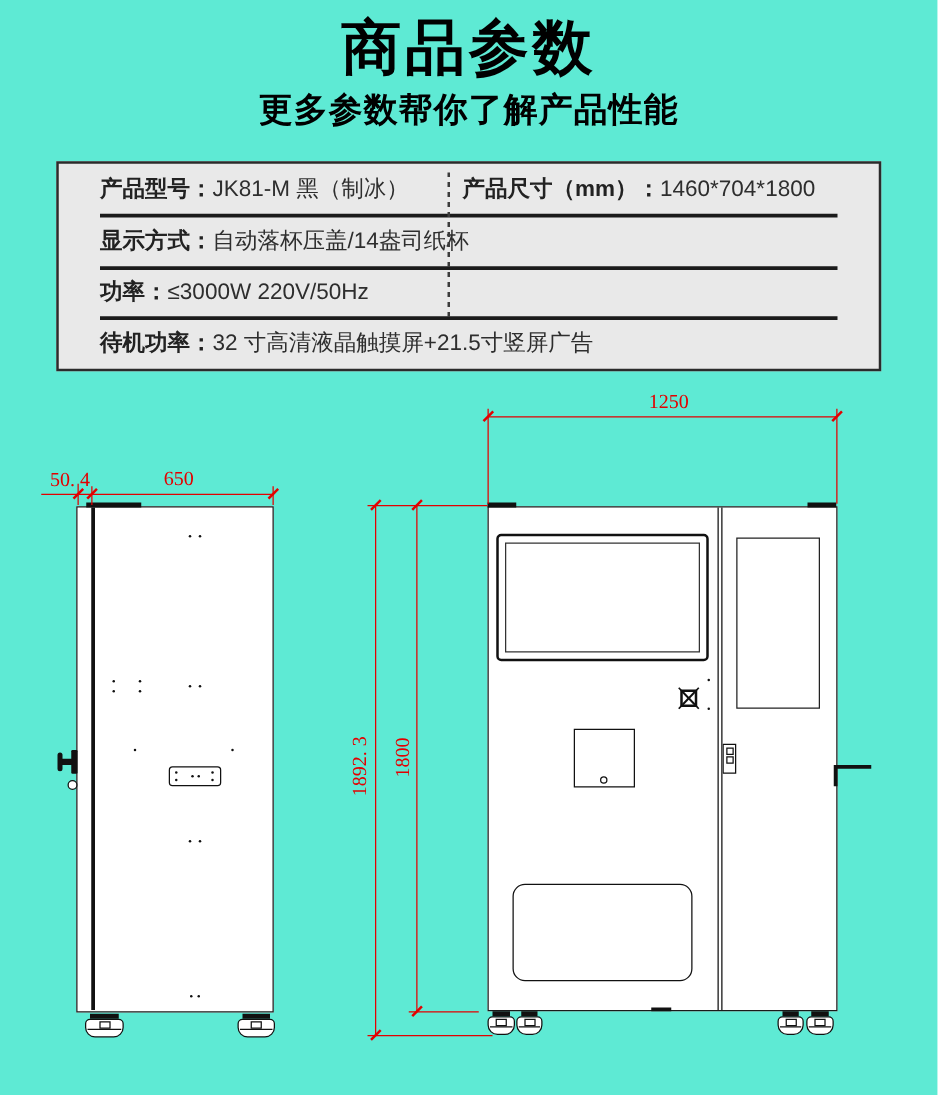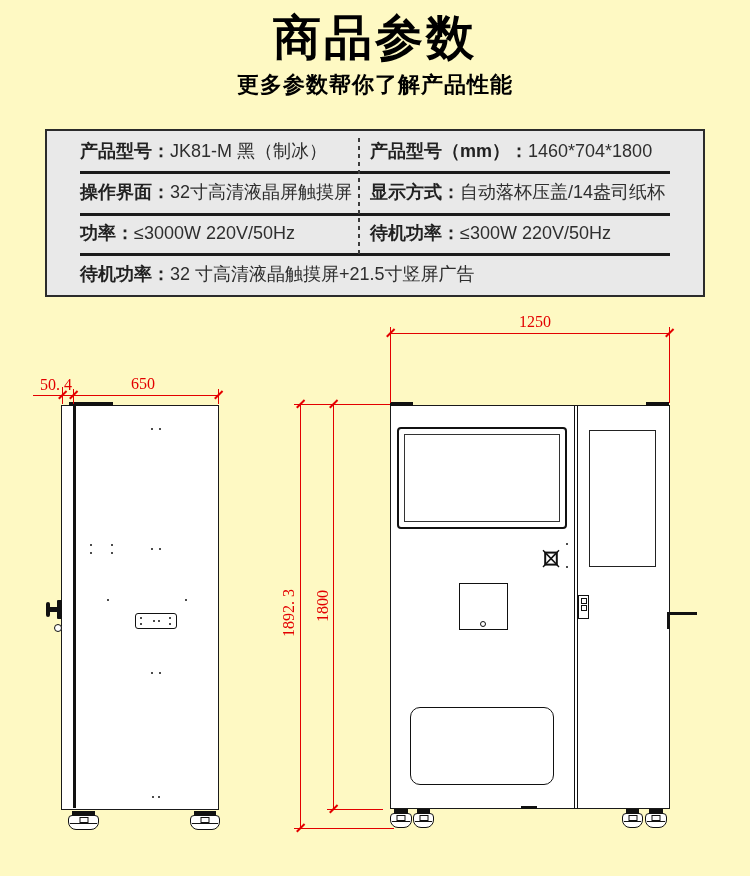--- a/index.html
+++ b/index.html
@@ -1,30 +1,30 @@
 <!DOCTYPE html>
 <html><head>
 <meta charset="utf-8">
 <style>
   :root{
     --red:#e30000;
     --ink:#1a1a1a;
   }
   html,body{margin:0;padding:0;background:#fff;}
   .canvas{
-    position:relative;width:750px;height:876px;background:#fef9c3;overflow:hidden;
+    position:relative;width:750px;height:876px;background:#5eead4;overflow:hidden;
     font-family:"Liberation Sans","DejaVu Sans",sans-serif;color:#000;
   }
   .abs{position:absolute;box-sizing:border-box;}
 
   
   .title{position:absolute;top:6px;left:0;width:100%;text-align:center;
     font-size:48px;font-weight:bold;letter-spacing:3px;color:#000;}
   .subtitle{position:absolute;top:70px;left:0;width:100%;text-align:center;
-    font-size:22px;font-weight:bold;letter-spacing:1px;color:#000;}
+    font-size:27px;font-weight:bold;letter-spacing:1px;color:#000;}
 
   
   .spec-table{position:absolute;left:45px;top:129px;width:660px;height:168px;
     background:#e9e9e9;border:2px solid #2b2b2b;box-sizing:border-box;}
   .spec-row{display:flex;align-items:center;padding-left:33px;box-sizing:border-box;}
   .spec-cell{font-size:18px;color:#2e2e2e;white-space:nowrap;}
   .spec-cell .lbl{font-weight:bold;color:#222;}
   .c1{width:290px;}
   .sep{position:absolute;left:33px;width:590px;height:2.5px;background:#1b1b1b;}
   .vdash{position:absolute;left:311px;top:7px;width:1.5px;height:117px;
@@ -63,37 +63,31 @@
 
   <div class="title">商品参数</div>
   <div class="subtitle">更多参数帮你了解产品性能</div>
 
   <div class="spec-table">
     <div class="spec-row" style="height:40px;">
       <div class="spec-cell c1">
         <span class="lbl">产品型号：</span><span>JK81-M 黑（制冰）</span>
       </div>
       <div class="spec-cell">
-        <span class="lbl">产品型号（mm）：</span><span>1460*704*1800</span>
+        <span class="lbl">产品尺寸（mm）：</span><span>1460*704*1800</span>
       </div>
     </div>
     <div class="spec-row" style="height:42px;">
-      <div class="spec-cell c1">
-        <span class="lbl">操作界面：</span><span>32寸高清液晶屏触摸屏</span>
-      </div>
       <div class="spec-cell">
         <span class="lbl">显示方式：</span><span>自动落杯压盖/14盎司纸杯</span>
       </div>
     </div>
     <div class="spec-row" style="height:40px;">
       <div class="spec-cell c1">
         <span class="lbl">功率：</span><span>≤3000W 220V/50Hz</span>
-      </div>
-      <div class="spec-cell">
-        <span class="lbl">待机功率：</span><span>≤300W 220V/50Hz</span>
       </div>
     </div>
     <div class="spec-row" style="height:42px;">
       <div class="spec-cell">
         <span class="lbl">待机功率：</span><span>32 寸高清液晶触摸屏+21.5寸竖屏广告</span>
       </div>
     </div>
     <div class="sep" style="top:40px;"></div>
     <div class="sep" style="top:82px;"></div>
     <div class="sep" style="top:122px;"></div>

